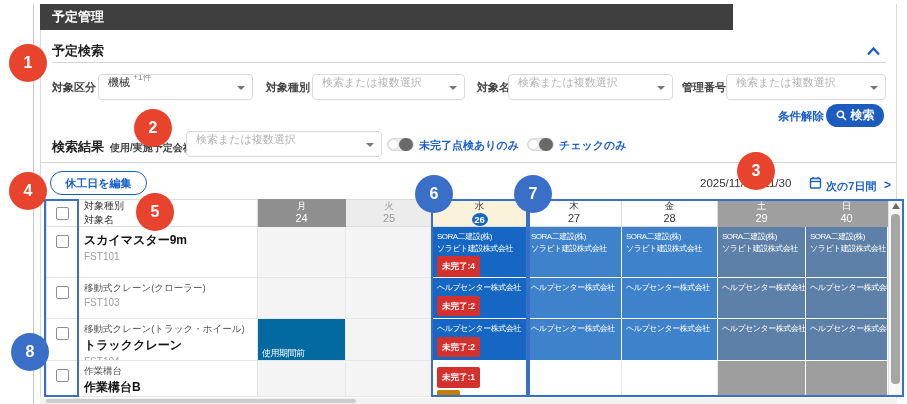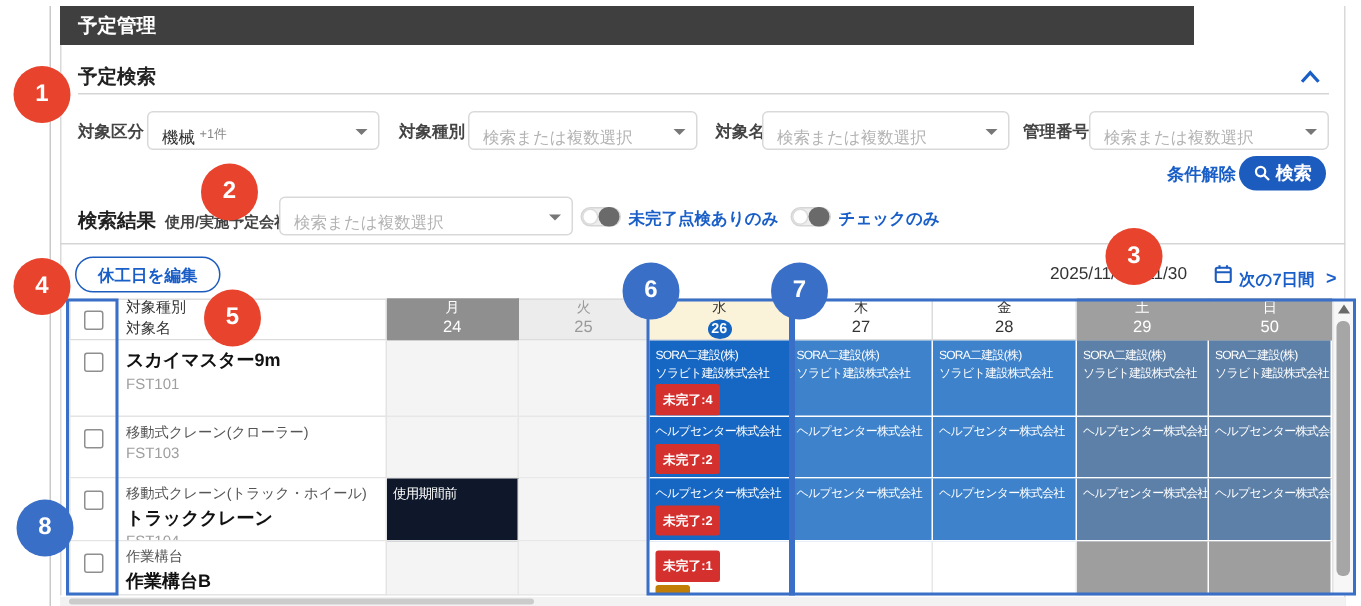--- a/index.html
+++ b/index.html
@@ -1,28 +1,28 @@
 <!DOCTYPE html>
 <html><head>
 <meta charset="utf-8">
 <style>
   html,body{margin:0;padding:0;background:#fff;font-family:"Liberation Sans","DejaVu Sans",sans-serif;}
   #app{position:relative;width:907px;height:404px;overflow:hidden;background:#fff;}
 
   .vline{position:absolute;width:1px;background:#c9c9c9;z-index:2;}
-  .appbar{position:absolute;left:40px;top:4px;width:756px;height:26px;background:#3f3f3f;color:#fff;
+  .appbar{position:absolute;left:40px;top:4px;width:693px;height:26px;background:#3f3f3f;color:#fff;
           display:flex;align-items:center;padding-left:12px;box-sizing:border-box;font-size:13px;font-weight:bold;z-index:3;}
   .panel-edge{position:absolute;top:4px;bottom:0;width:1px;background:#d9d9d9;z-index:2;}
 
   .sec-heading{position:absolute;font-size:13px;font-weight:bold;color:#222;z-index:3;}
   .divider{position:absolute;height:1px;background:#d5d5d5;z-index:3;}
 
   .fld-label{position:absolute;font-size:11px;font-weight:bold;color:#444;z-index:3;white-space:nowrap;}
   .sel{position:absolute;height:26px;background:#fff;border:1px solid #d9d9d9;border-radius:4px;box-sizing:border-box;
-       display:flex;align-items:flex-end;padding:0 18px 0 9px;font-size:11px;color:#333;z-index:3;overflow:hidden;white-space:nowrap;}
+       display:flex;align-items:flex-start;padding:0 18px 0 9px;font-size:11px;color:#333;z-index:3;overflow:hidden;white-space:nowrap;}
   .sel .ph{color:#b3b3b3;}
   .sel .caret{position:absolute;right:7px;top:11px;width:0;height:0;border-left:4px solid transparent;
        border-right:4px solid transparent;border-top:4px solid #777;}
   .sup{font-size:8.5px;color:#888;margin-left:3px;position:relative;top:-3px;}
 
   .link{position:absolute;font-size:11px;font-weight:bold;color:#1a5fc8;z-index:3;white-space:nowrap;cursor:pointer;}
   .btn-search{position:absolute;background:#1d5cbf;color:#fff;border-radius:13px;display:flex;align-items:center;gap:4px;
        justify-content:center;font-size:12px;font-weight:bold;z-index:3;cursor:pointer;}
   .btn-outline{position:absolute;border:1.5px solid #1d5cbf;color:#1a5fc8;border-radius:13px;display:flex;align-items:center;
        justify-content:center;font-size:11px;font-weight:bold;background:#fff;z-index:3;box-sizing:border-box;cursor:pointer;}
@@ -54,21 +54,21 @@
   .namec{padding:4px 4px 0 6px;}
   .namec .typ{font-size:9.5px;color:#555;white-space:nowrap;}
   .namec .nm{font-size:12px;font-weight:bold;color:#111;white-space:nowrap;margin-top:1px;}
   .namec .eid{font-size:10px;color:#9e9e9e;margin-top:2px;}
 
   .c-cell{position:absolute;box-sizing:border-box;font-size:8px;letter-spacing:-0.5px;padding:4px 3px 0 4px;overflow:hidden;z-index:10;line-height:1.45;}
   .c-past{background:#f4f4f4;border-right:1px solid #e7e7e7;border-bottom:1px solid #e7e7e7;}
   .c-today{background:#1667c3;color:#fff;border-right:1px solid #fff;border-bottom:1px solid #fff;}
   .c-weekday{background:#3d82cb;color:#fff;border-right:1px solid #fff;border-bottom:1px solid #fff;}
   .c-weekend{background:#5d80a8;color:#fff;border-right:1px solid #fff;border-bottom:1px solid #fff;}
-  .c-gray{background:#0f172a;color:#fff;border-right:1px solid #e7e7e7;border-bottom:1px solid #e7e7e7;display:flex;align-items:flex-start;font-size:9px;}
+  .c-gray{background:#0369a1;color:#fff;border-right:1px solid #e7e7e7;border-bottom:1px solid #e7e7e7;display:flex;align-items:flex-end;font-size:9px;}
   .c-white{background:#fff;border-right:1px solid #e7e7e7;border-bottom:1px solid #e7e7e7;}
   .c-badges{background:#fff;border-right:1px solid #e7e7e7;border-bottom:1px solid #e7e7e7;}
   .c-wkgray{background:#9e9e9e;border-right:1px solid #fff;border-bottom:1px solid #fff;}
   .cline{white-space:nowrap;}
   .badge{display:inline-block;color:#fff;font-size:8.5px;font-weight:bold;letter-spacing:0;padding:6px 5px;border-radius:2px;margin-top:2px;white-space:nowrap;}
   .bwrap{line-height:1;}
 
   .vscroll{position:absolute;background:#f7f7f7;border-left:1px solid #e2e2e2;z-index:12;box-sizing:border-box;}
   .vthumb{position:absolute;background:#a6a6a6;border-radius:4px;z-index:13;}
   .uparrow{position:absolute;width:0;height:0;border-left:4px solid transparent;border-right:4px solid transparent;
@@ -191,21 +191,21 @@
       <div class="h-cell h-weekday" style="left: 622px; top: 199px; width: 96px; height: 28px;">
         <div class="dow">金</div>
         <div class="date">28</div>
       </div>
       <div class="h-cell h-weekend" style="left: 718px; top: 199px; width: 88px; height: 28px;">
         <div class="dow">土</div>
         <div class="date">29</div>
       </div>
       <div class="h-cell h-weekend" style="left: 806px; top: 199px; width: 82px; height: 28px;">
         <div class="dow">日</div>
-        <div class="date">50</div>
+        <div class="date">40</div>
       </div>
       <div class="row-cell cbc" style="left: 46px; top: 227px; width: 32px; height: 51px;">
         <div class="checkbox"></div>
       </div>
       <div class="row-cell namec" style="left: 78px; top: 227px; width: 180px; height: 51px;">
         <div class="nm">スカイマスター9m</div>
         <div class="eid">FST101</div>
       </div>
       <div class="c-cell c-past" style="left: 258px; top: 227px; width: 88px; height: 51px;"></div>
       <div class="c-cell c-past" style="left: 346px; top: 227px; width: 87px; height: 51px;"></div>

